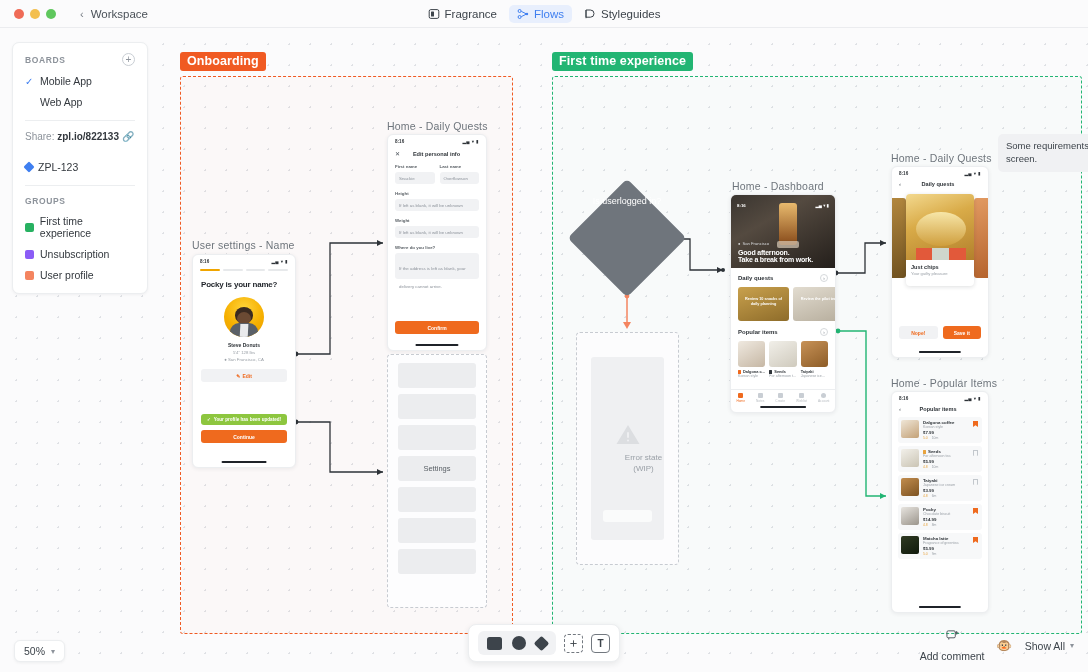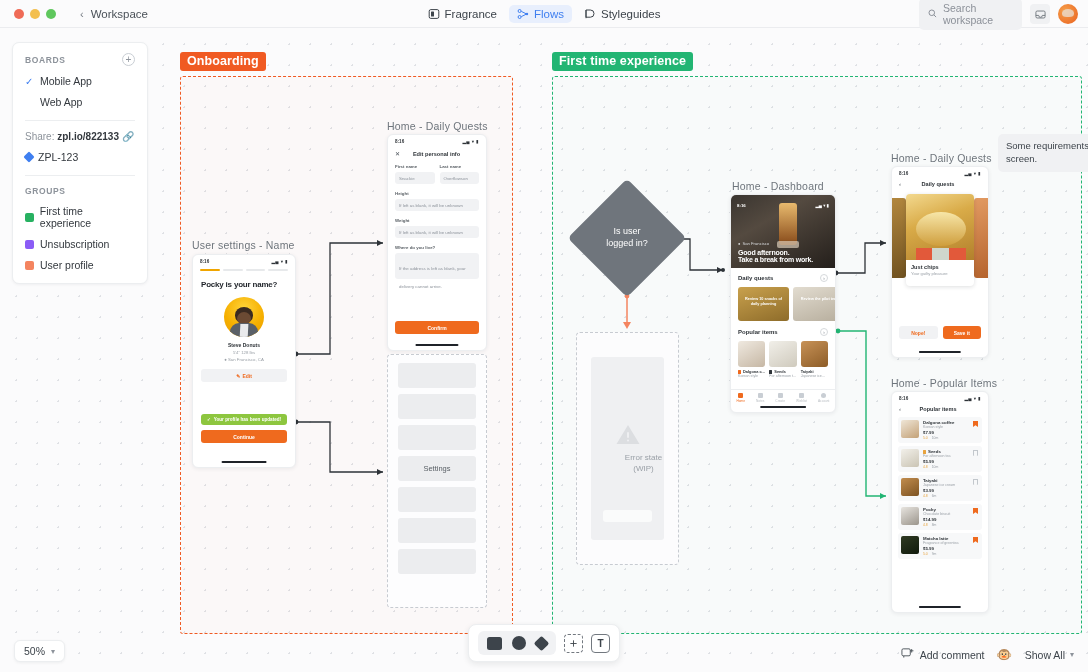--- a/index.html
+++ b/index.html
@@ -71,21 +71,21 @@
     width:13px;height:13px;border-radius:50%;border:1px solid #c9ced4;
     display:flex;align-items:center;justify-content:center;color:#8d939b;font-size:10px;line-height:1;
   }
   .sb-row{ display:flex; align-items:center; gap:6px; font-size:10.5px; color:#33383e; margin-top:9px;}
   .check{ color:#3f7ff0; font-size:10px; width:9px; display:inline-block;}
   .sb-divider{ height:1px; background:#eceef0; margin:12px 0 10px 0;}
   .share-row{ display:flex;align-items:center;justify-content:space-between; font-size:10px;}
   .share-label{ color:#8d939b;}
   .share-val{ color:#33383e; font-weight:600;}
   .link-ico{ color:#9aa0a7; font-size:10px; }
-  .zpl-row{ display:flex; align-items:center; gap:5px; font-size:10.5px; color:#33383e; margin-top:9px;}
+  .zpl-row{ display:flex; align-items:center; gap:5px; font-size:10.5px; color:#33383e; margin-top:19px;}
   .diamond{ width:8px;height:8px;background:#3f7ff0;transform:rotate(45deg);border-radius:1.5px;}
   .swatch{ width:9px;height:9px;border-radius:2px;}
 
   
   .grouplabel{
     position:absolute; color:#fff; font-size:12.5px; font-weight:700;
     padding:2px 7px 3px 7px; border-radius:3px; letter-spacing:.1px;
   }
   .groupbox{ position:absolute; border-radius:3px; }
 
@@ -121,22 +121,22 @@
     background:#8dc63f; color:#fff; border-radius:3px; font-size:4.6px; font-weight:700;
     display:flex;align-items:center;justify-content:center;gap:3px;
   }
 
   
   .decision{
     position:absolute; width:84px; height:84px; background:#6f757c;
     transform:rotate(45deg); border-radius:5px;
   }
   .decision-text{
-    position:absolute; width:84px; height:84px; display:flex; flex-direction:column;
-    align-items:center; justify-content:center; color:#fff; font-size:9px; line-height:1.3; text-align:center;
+    position:absolute; width:84px; height:84px; display:flex; flex-direction:row;
+    align-items:flex-start; justify-content:center; color:#fff; font-size:9px; line-height:1.3; text-align:center;
   }
 
   
   .wip{
     position:absolute; border:1.6px dashed #c7cbd1; border-radius:4px; background:#fcfcfd;
   }
   .wip-inner{
     position:absolute; left:14px; top:24px; right:14px; bottom:24px; background:#eff0f2; border-radius:3px;
     display:flex; flex-direction:column; align-items:center; justify-content:center; gap:7px;
   }
@@ -167,21 +167,21 @@
   .shapes{ display:flex; align-items:center; gap:10px; background:#f1f2f4; border-radius:6px; padding:5px 9px;}
   .sh-sq{ width:15px;height:13px;background:#3d444b;border-radius:2.5px;}
   .sh-ci{ width:14px;height:14px;background:#3d444b;border-radius:50%;}
   .sh-di{ width:11px;height:11px;background:#3d444b;border-radius:2px;transform:rotate(45deg);}
   .tool-sq{ width:19px;height:19px;border:1.2px dashed #72787f;border-radius:4px;display:flex;align-items:center;justify-content:center;}
   .tool-t{ width:19px;height:19px;border:1.2px solid #72787f;border-radius:4px;display:flex;align-items:center;justify-content:center;font-size:10px;color:#3d444b;font-weight:600;}
   .bottom-right{
     position:absolute; right:14px; bottom:10px; display:flex; align-items:center; gap:12px;
     background:transparent; font-size:10.5px; color:#3d444b; z-index:35;
   }
-  .addc{ display:flex;align-items:center;gap:6px; }
+  .addc{ display:flex;align-items:center;gap:6px;flex-direction:column; }
   .monkey{ font-size:13px; }
   .showall{ display:flex;align-items:center;gap:5px;}
 
   svg.connlayer{ position:absolute; left:0; top:0; width:1088px; height:644px; pointer-events:none; }
 </style>
 </head>
 <body>
 
 <div class="titlebar">
   <div class="traffic">
@@ -219,38 +219,20 @@
       <span class="nav-ico">
         <svg width="12" height="12" viewBox="0 0 12 12">
             <path d="M2 2 h4.4 a3.6 3.6 0 0 1 0 7.2 H2 Z" fill="none" stroke="#3d444b" stroke-width="1"></path>
             <path d="M2 2 v8.2" stroke="#3d444b" stroke-width="1"></path>
           </svg>
       </span>
       <span>Styleguides</span>
     </div>
   </div>
 
-  <div class="right-tools">
-    <div class="search-box">
-      <span>
-        <svg width="9" height="9" viewBox="0 0 10 10">
-            <circle cx="4.2" cy="4.2" r="3.1" fill="none" stroke="#8b9098" stroke-width="1.1"></circle>
-            <path d="M6.5 6.5 L9 9" stroke="#8b9098" stroke-width="1.1"></path>
-          </svg>
-      </span>
-      <span>Search workspace</span>
-    </div>
-    <div class="icon-btn">
-      <svg width="11" height="11" viewBox="0 0 12 12">
-          <rect x="1" y="2.2" width="10" height="7.6" rx="1.4" fill="none" stroke="#6e757c" stroke-width="1"></rect>
-          <path d="M1 7 h3 a2 2 0 0 0 4 0 h3" fill="none" stroke="#6e757c" stroke-width="1"></path>
-        </svg>
-    </div>
-    <div class="avatar"></div>
-  </div>
 </div>
 
 <div class="canvas">
 
   <div class="groupbox" style="left:180px; top:48px; width:333px; height:558px; border:1.6px dashed #f05a22; background:rgba(240,90,34,.018);"></div>
   <div class="grouplabel" style="left:180px; top:24px; background:#f05a22;">Onboarding</div>
 
   <div class="groupbox" style="left:552px; top:48px; width:530px; height:558px; border:1.6px dashed #22b573; background:rgba(34,181,115,.015);"></div>
   <div class="grouplabel" style="left:552px; top:24px; background:#22b573;">First time experience</div>
 

